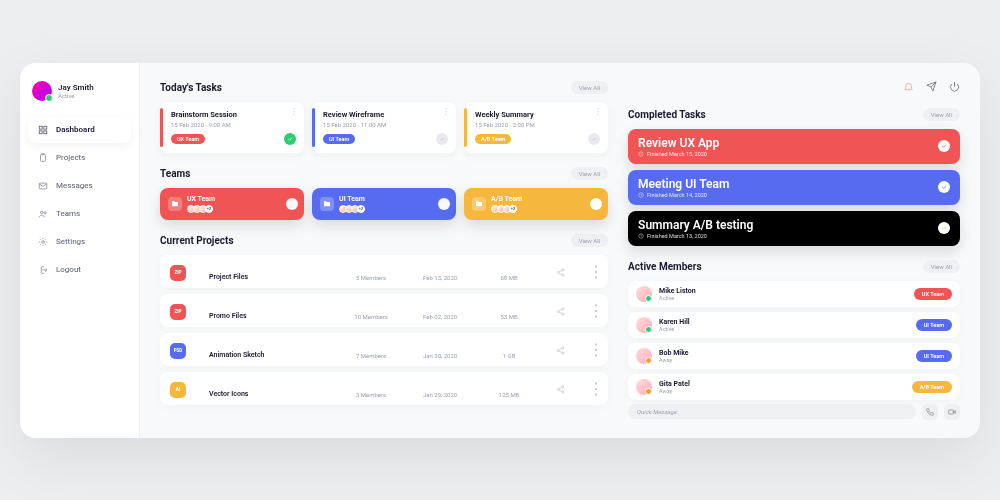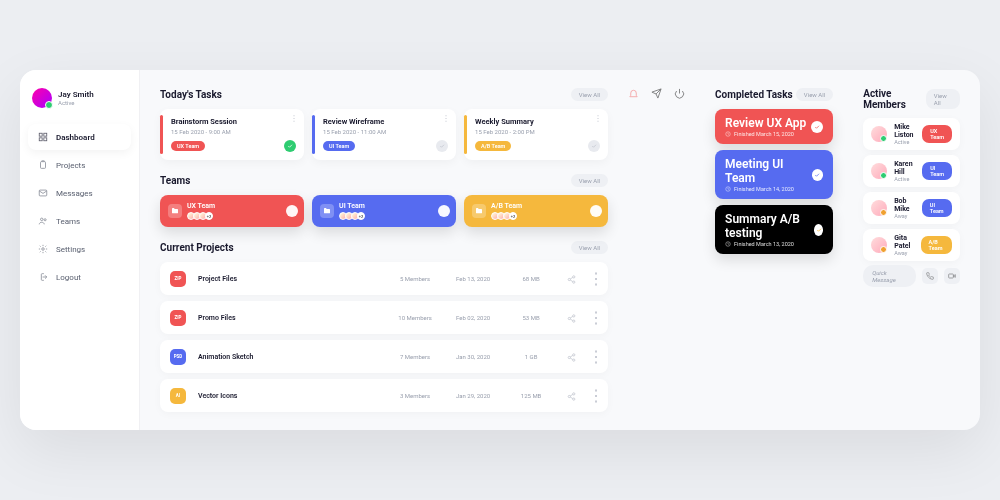--- a/index.html
+++ b/index.html
@@ -10,21 +10,21 @@
 .avatar{width:20px;height:20px;border-radius:50%;background:linear-gradient(135deg,#f0a,#a0f);position:relative;flex-shrink:0}
 .avatar::after{content:'';position:absolute;bottom:-1px;right:-1px;width:6px;height:6px;background:#2ecc71;border:1px solid #fff;border-radius:50%}
 .uname{font-size:8px;font-weight:600;color:#1a1a2e}
 .ustatus{font-size:6px;color:#9aa0ae}
 .nav{display:flex;flex-direction:column;gap:2px;padding:0 8px}
 .nav-item{display:flex;align-items:center;gap:8px;padding:8px 10px;border-radius:8px;font-size:8px;color:#5a6070;cursor:pointer}
 .nav-item.active{background:#fff;color:#1a1a2e;font-weight:600;box-shadow:0 3px 10px rgba(0,0,0,.05)}
 .nav-icon{width:10px;height:10px;flex-shrink:0;opacity:.7}
 .main{flex:1;padding:18px 20px;display:flex;gap:20px}
 .col-l{flex:1.35;display:flex;flex-direction:column;gap:14px}
-.col-r{flex:1;display:flex;flex-direction:row;gap:30px}
+.col-r{flex:1;display:flex;flex-direction:column;gap:14px}
 .top-icons{display:flex;justify-content:flex-end;gap:12px;margin-bottom:2px}
 .top-icons svg{width:11px;height:11px;opacity:.5;cursor:pointer}
 .sec-head{display:flex;justify-content:space-between;align-items:center;margin-bottom:8px}
 .sec-title{font-size:10px;font-weight:700;color:#1a1a2e}
 .view-all{font-size:6px;color:#9aa0ae;background:#eef0f4;padding:3px 8px;border-radius:8px;cursor:pointer}
 .tasks{display:flex;gap:8px}
 .task-card{flex:1;background:#fff;border-radius:8px;padding:8px 8px 8px 11px;position:relative;box-shadow:0 3px 10px rgba(0,0,0,.04)}
 .task-card::before{content:'';position:absolute;left:0;top:6px;bottom:6px;width:3px;border-radius:2px}
 .task-card.red::before{background:#f05454}
 .task-card.blue::before{background:#566bf0}
@@ -49,21 +49,21 @@
 .team-ico{width:14px;height:14px;background:rgba(255,255,255,.25);border-radius:4px;display:flex;align-items:center;justify-content:center}
 .team-ico svg{width:8px;height:8px}
 .team-name{font-size:7px;font-weight:600}
 .team-avs{display:flex;margin-top:2px}
 .av{width:8px;height:8px;border-radius:50%;border:1px solid #fff;margin-left:-2px;background:linear-gradient(135deg,#ffd,#faa)}
 .av:first-child{margin-left:0}
 .av.more{background:#fff;color:#555;font-size:4px;display:flex;align-items:center;justify-content:center;font-weight:600}
 .arrow{position:absolute;right:6px;width:12px;height:12px;background:rgba(255,255,255,.95);border-radius:50%;display:flex;align-items:center;justify-content:center;cursor:pointer}
 .arrow svg{width:5px;height:5px}
 .proj-list{display:flex;flex-direction:column;gap:6px}
-.proj{background:#fff;border-radius:8px;padding:7px 10px;display:flex;align-items:center;gap:12px;box-shadow:0 2px 8px rgba(0,0,0,.03)}
+.proj{background:#fff;border-radius:8px;padding:7px 10px;display:flex;align-items:flex-end;gap:23px;box-shadow:0 2px 8px rgba(0,0,0,.03)}
 .proj-ico{width:16px;height:16px;border-radius:5px;display:flex;align-items:center;justify-content:center;font-size:4.5px;font-weight:700;color:#fff;flex-shrink:0}
 .proj-ico.red{background:#f05454}
 .proj-ico.blue{background:#566bf0}
 .proj-ico.yellow{background:#f5b83d}
 .proj-name{font-size:7px;font-weight:600;color:#1a1a2e;flex:1}
 .proj-meta{font-size:6px;color:#9aa0ae;width:46px;text-align:center}
 .proj-act{width:10px;color:#c0c4ce;cursor:pointer;text-align:center}
 .comp-list{display:flex;flex-direction:column;gap:6px}
 .comp{border-radius:8px;padding:7px 10px;display:flex;justify-content:space-between;align-items:center;color:#fff;box-shadow:0 6px 14px rgba(0,0,0,.12)}
 .comp.red{background:#f05454}

